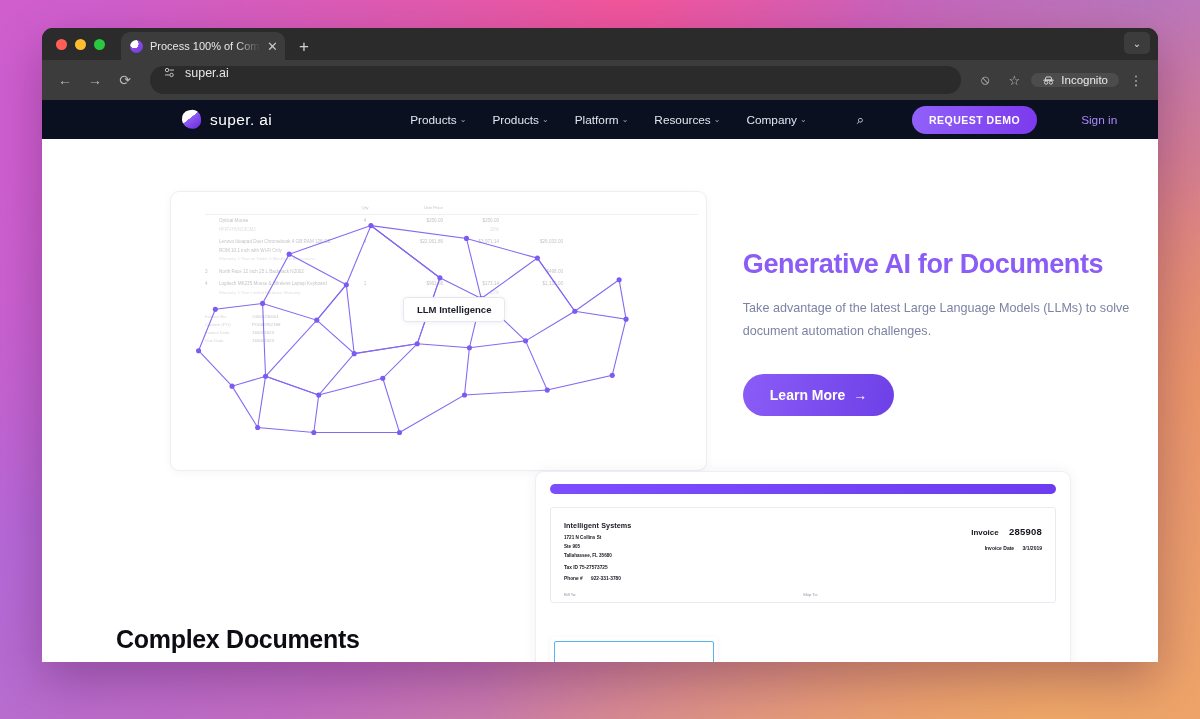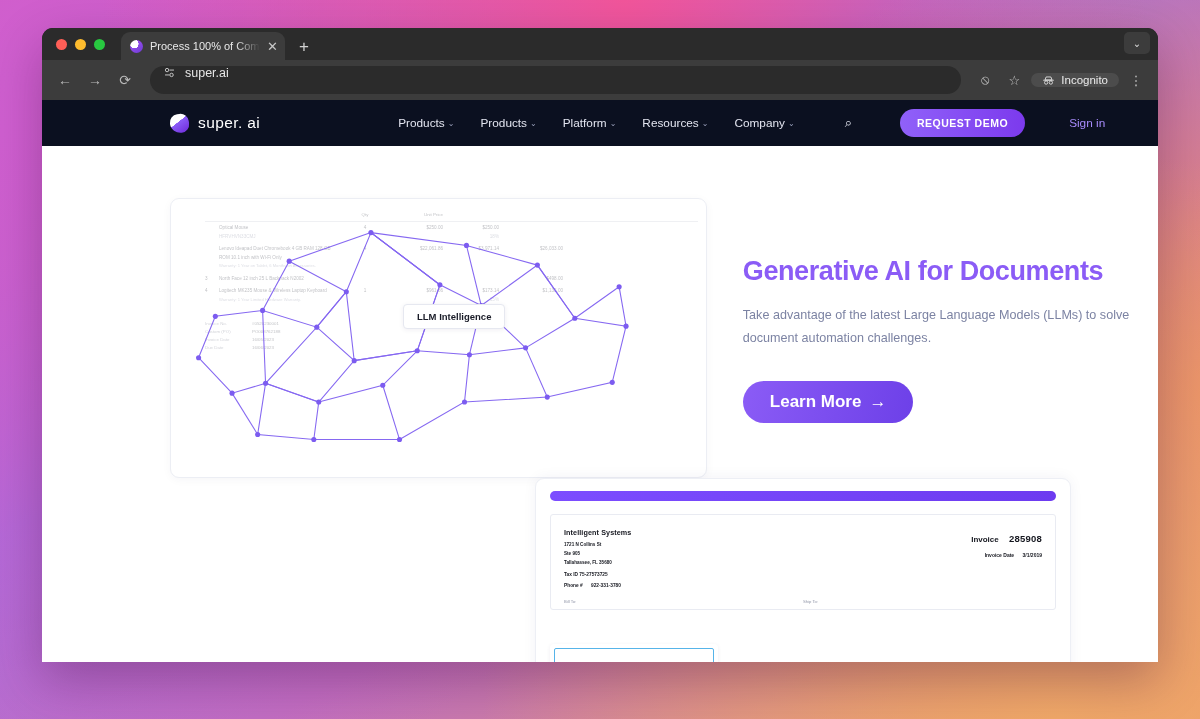--- a/index.html
+++ b/index.html
@@ -90,22 +90,22 @@
   .incognito-pill {
     display: flex; align-items: center; gap: 6px;
     height: 14px; padding: 0 11px; border-radius: 14px;
     background: #4c4c4c; color: #eaeaea; font-size: 11.5px;
   }
 
   
   .viewport { flex: 1; background: #ffffff; overflow: hidden; position: relative; }
 
   .sitenav {
-    height: 46px; background: #0b1020;
-    display: flex; align-items: center; padding: 0 26px;
+    height: 39px; background: #0b1020;
+    display: flex; align-items: center; padding: 0 38px;
   }
   .logo-wrap { display: flex; align-items: center; gap: 9px; margin-left: 102px; }
   .logo-mark {
     width: 19px; height: 19px; border-radius: 50% 50% 50% 12px;
     background: linear-gradient(150deg,#ffffff 0 42%, #8b5cf6 43%, #6d28d9 100%);
     transform: rotate(-8deg);
   }
   .logo-text { font-size: 15.5px; color: #fff; letter-spacing: .4px; }
   .navlinks { display: flex; align-items: center; gap: 26px; margin-left: 138px; }
   .navlink { display: flex; align-items: center; gap: 3px; font-size: 11.8px; color: #e3e5f0; }
@@ -151,21 +151,21 @@
     box-shadow: 0 1px 5px rgba(40,20,90,.07);
   }
 
   .hero-copy { margin-left: 36px; padding-top: 58px; width: 420px; }
   .hero-h1 { font-size: 27px; font-weight: bold; color: #8b5cf6; letter-spacing: -.4px; }
   .hero-p { margin-top: 17px; font-size: 12.6px; line-height: 1.85; color: #7c83a3; }
   .learn-btn {
     margin-top: 30px; display: inline-flex; align-items: center; gap: 8px;
     height: 42px; padding: 0 27px; border-radius: 21px;
     background: linear-gradient(105deg,#8b5cf6,#6d40e8);
-    color: #fff; font-size: 17px; font-weight: bold;
+    color: #fff; font-size: 14px; font-weight: bold;
   }
 
   
   .lower { display: flex; padding: 68px 0 0 0; position: relative; }
   .lower-title {
     margin-left: 74px; margin-top: 86px;
     font-size: 25px; font-weight: bold; color: #0c0d12; letter-spacing: -.3px;
   }
   .doc-panel {
     position: absolute; left: 493px; top: 0;
@@ -429,20 +429,21 @@
         <div class="hero-h1">Generative AI for Documents</div>
         <div class="hero-p">Take advantage of the latest Large Language Models (LLMs) to solve document automation challenges.</div>
         <div class="learn-btn">
           <span>Learn More</span>
           <span>→</span>
         </div>
       </div>
     </div>
 
     <div class="lower">
+      <div class="lower-title">Complex Documents</div>
 
       <div class="doc-panel">
         <div class="doc-left">
           <div class="purple-bar"></div>
           <div class="invoice">
             <div class="inv-top">
               <div>
                 <div class="inv-co">Intelligent Systems</div>
                 <div class="inv-addr">1721 N Collins St</div>
                 <div class="inv-addr">Ste 905</div>

